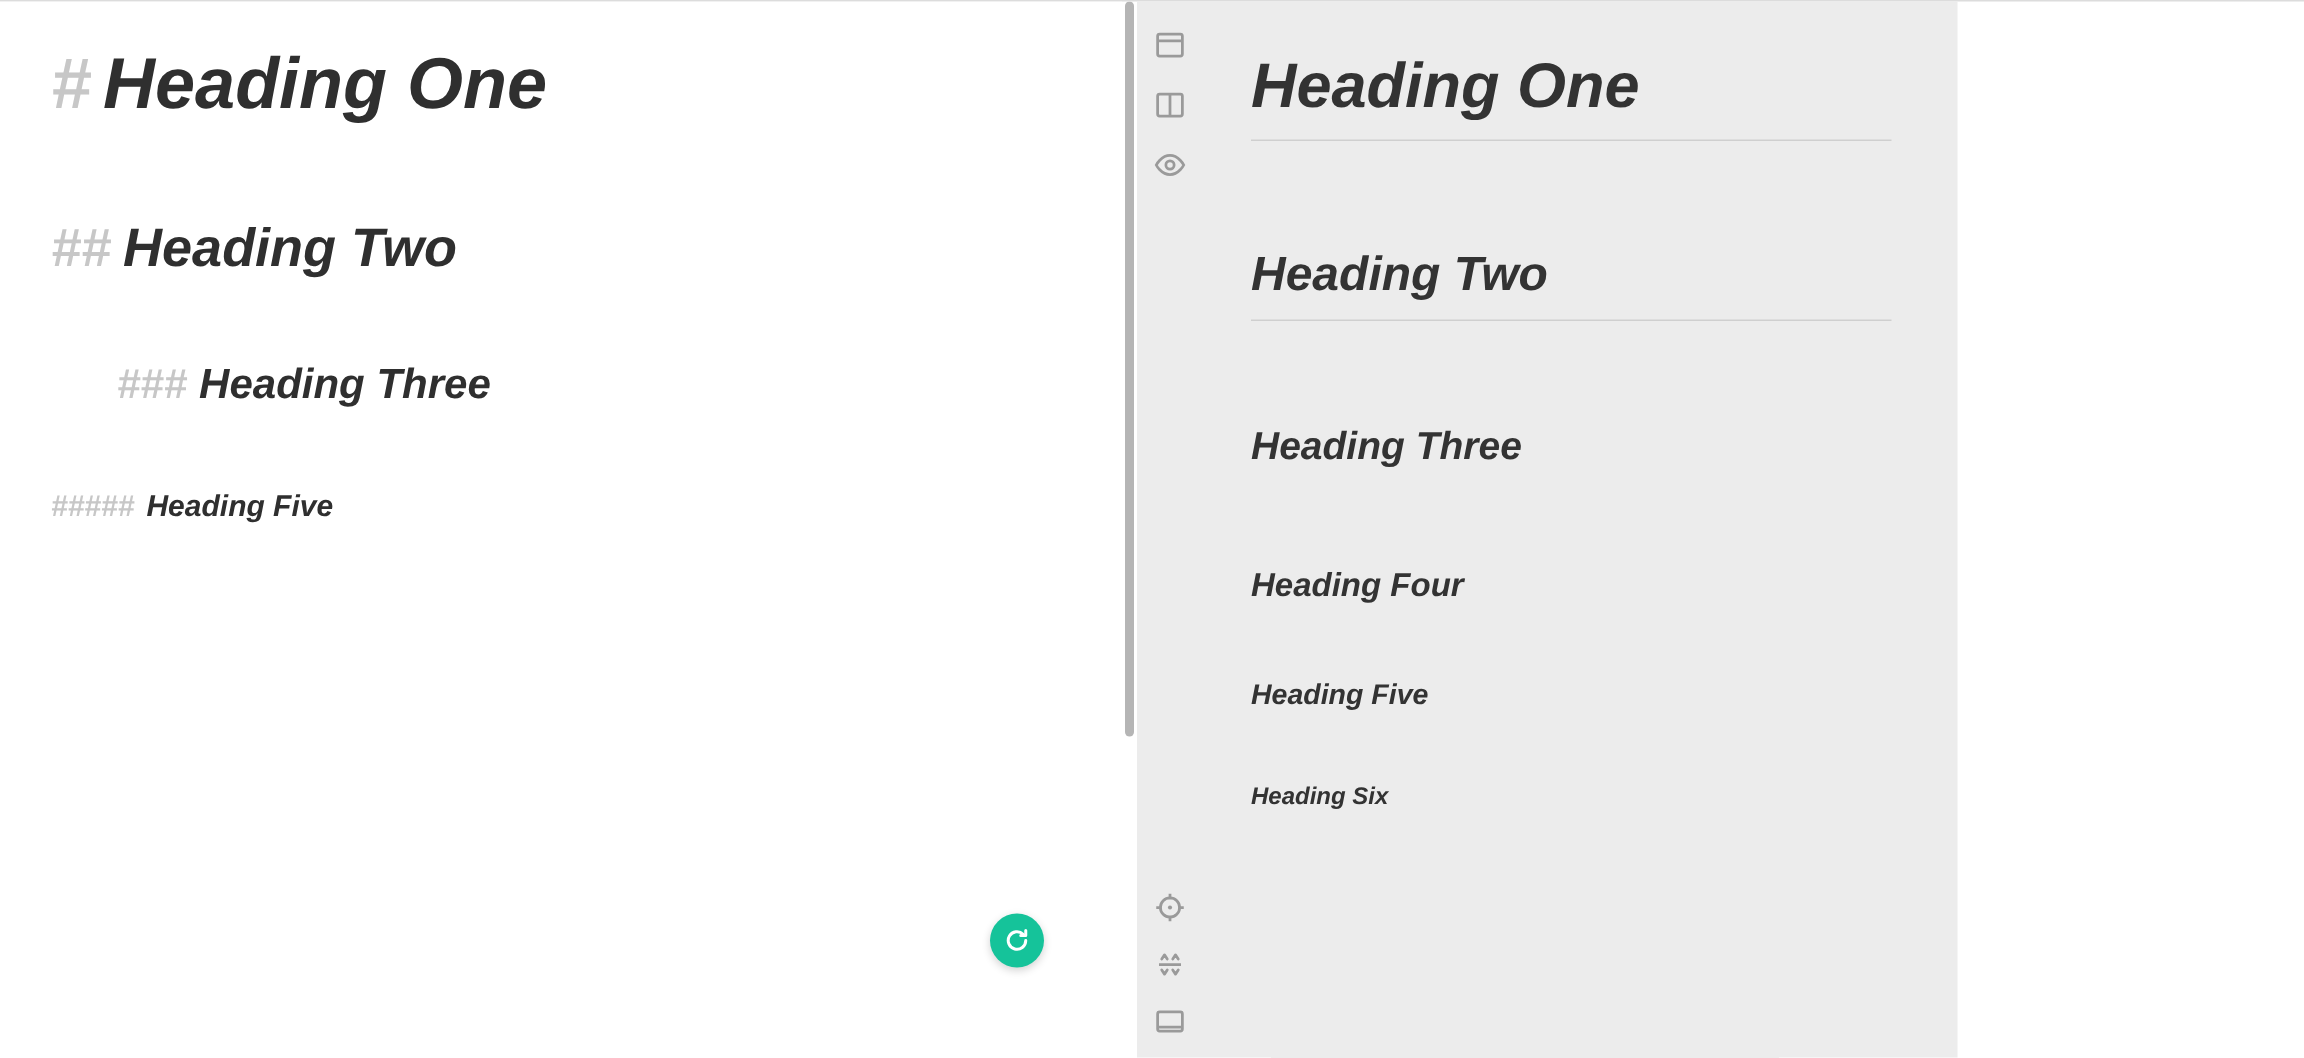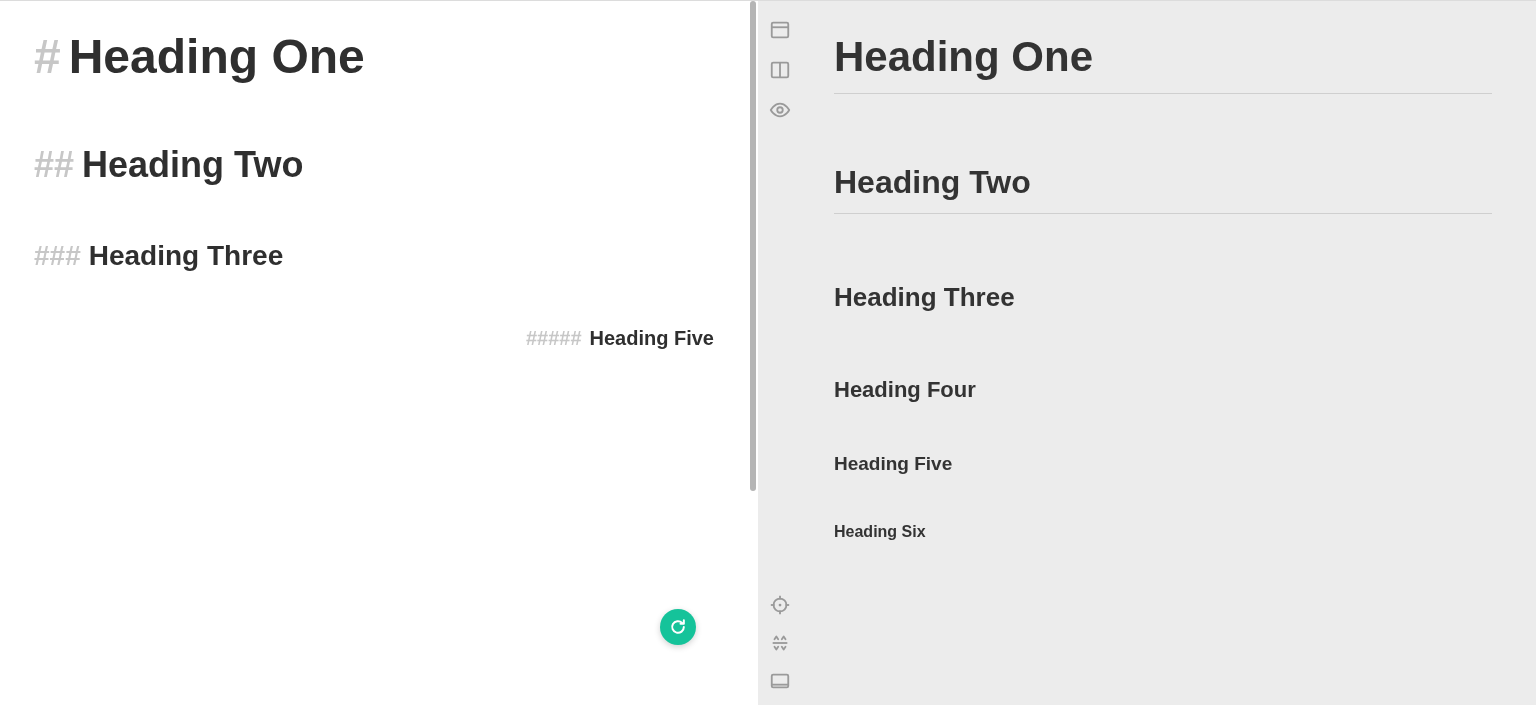--- a/index.html
+++ b/index.html
@@ -7,22 +7,23 @@
   body {
     font-family: -apple-system, BlinkMacSystemFont, "Segoe UI", "Helvetica Neue", Arial, sans-serif;
     background: #fff;
     color: #2f2f2f;
     overflow: hidden;
     border-top: 1px solid #dcdcdc;
   }
   .app {
     display: flex;
     height: 705px;
-    width: 1536px;
+    width: 1305px;
     position: relative;
+    font-style: italic;
   }
   
   .editor-pane {
     flex: 0 0 748px;
     background: #ffffff;
     padding: 24px 34px;
     overflow-y: auto;
     position: relative;
   }
   .md-line { margin-bottom: 42px; }
@@ -37,23 +38,23 @@
   }
   .md-h1 .md-hash, .md-h1 .md-text { font-size: 48px; line-height: 1.1; }
   .md-h2 .md-hash, .md-h2 .md-text { font-size: 36px; line-height: 1.15; }
   .md-h3 .md-hash, .md-h3 .md-text { font-size: 28px; line-height: 1.2; }
   .md-h4 .md-hash, .md-h4 .md-text { font-size: 24px; line-height: 1.25; }
   .md-h5 .md-hash, .md-h5 .md-text { font-size: 20px; line-height: 1.3; }
   .md-h6 .md-hash, .md-h6 .md-text { font-size: 17px; line-height: 1.35; }
 
   .md-h1 { margin-bottom: 60px; margin-top: 6px; }
   .md-h2 { margin-bottom: 54px; }
-  .md-h3 { margin-bottom: 52px; }
+  .md-h3 { margin-bottom: 52px; margin-left: 44px; }
   .md-h4 { margin-bottom: 52px; }
-  .md-h5 { margin-bottom: 52px; text-align: right; }
+  .md-h5 { margin-bottom: 52px; }
   .md-h6 { margin-bottom: 0; }
 
   
   .grammarly-badge {
     position: absolute;
     left: 660px;
     top: 608px;
     width: 36px;
     height: 36px;
     border-radius: 50%;

